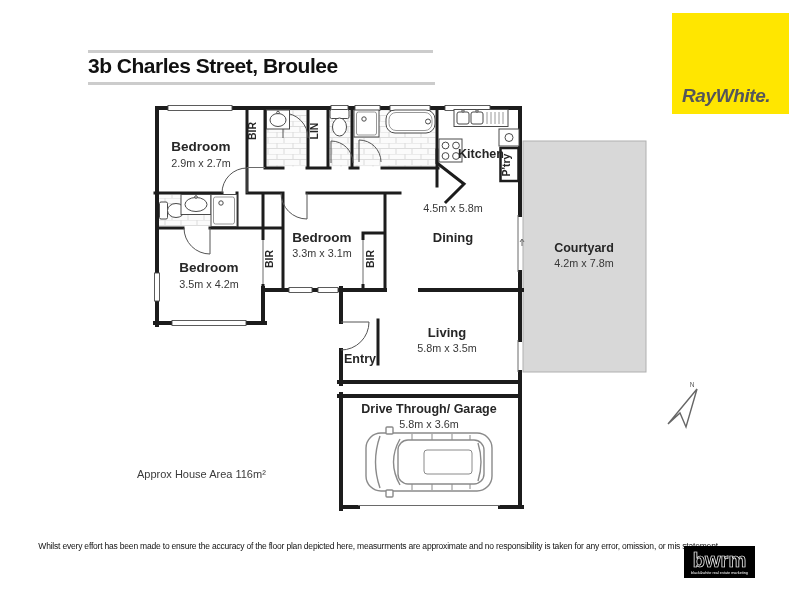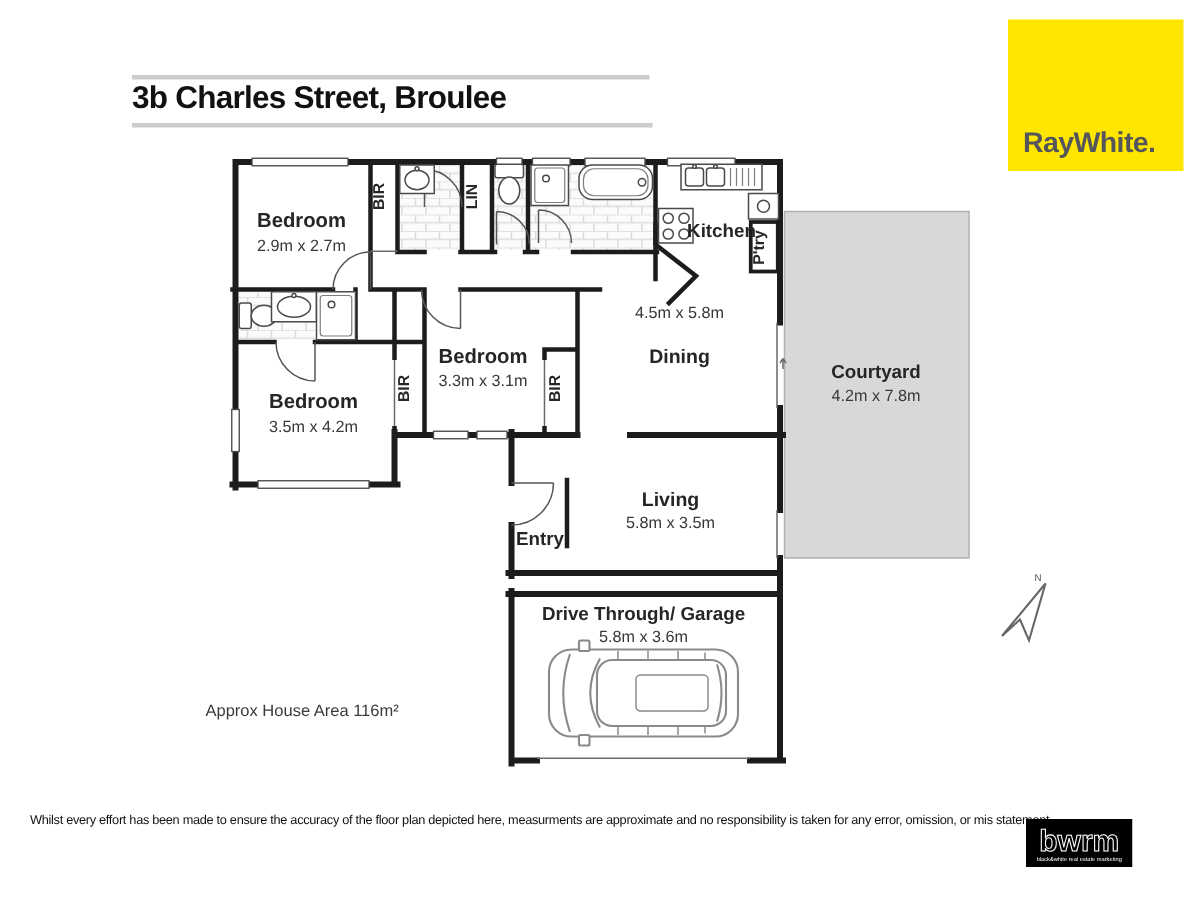--- a/index.html
+++ b/index.html
@@ -1,35 +1,36 @@
 <!DOCTYPE html>
 <html><head>
 <meta charset="utf-8">
 <style>
   html,body { margin:0; padding:0; background:#e9e9e9; }
   .page {
     position:relative; width:800px; height:600px; margin:0 auto;
     background:#ffffff; overflow:hidden;
     font-family:"Liberation Sans", sans-serif;
+    text-align:right;
   }
   .rule { position:absolute; height:3px; background:#cccccc; }
   .rule-top    { left:88px; top:50px;  width:345px; }
   .rule-bottom { left:88px; top:82px;  width:347px; }
   .page-title {
     position:absolute; left:88px; top:54px; margin:0;
     font-size:21px; font-weight:bold; letter-spacing:-0.5px; color:#111111;
     white-space:nowrap;
   }
   .raywhite {
     position:absolute; left:672px; top:13px; width:117px; height:101px;
     background:#FFE600;
   }
   .raywhite span {
     position:absolute; left:10px; bottom:7px;
-    font-size:19px; font-weight:bold; 
+    font-size:19px; font-weight:bold; font-style:italic;
     letter-spacing:-0.4px; color:#54565a; white-space:nowrap;
   }
   .plan-svg { position:absolute; left:0; top:0; }
   .area-note {
     position:absolute; left:137px; top:468px;
     font-size:11px; color:#3a3a3a; white-space:nowrap;
   }
   .footer {
     position:absolute; left:20px; top:540px; width:700px;
     font-size:8.5px; letter-spacing:-0.2px; color:#111111; line-height:12.5px;

